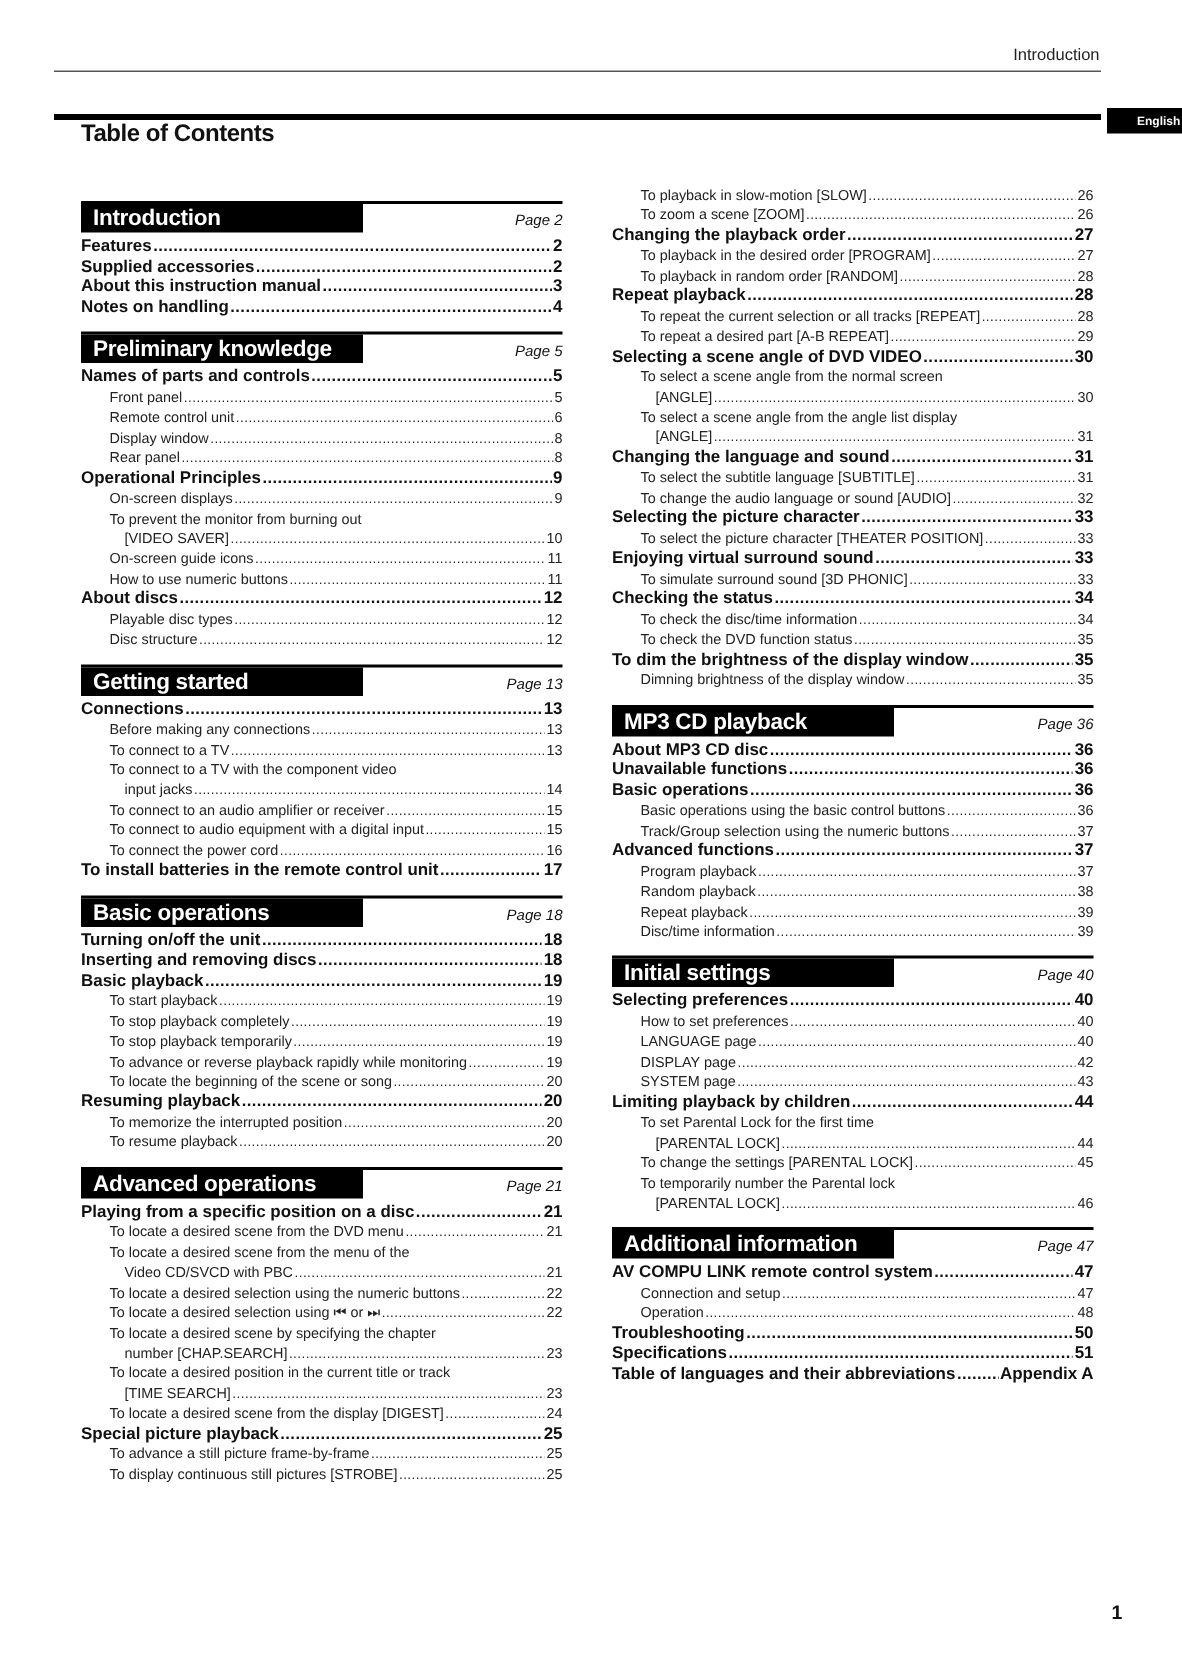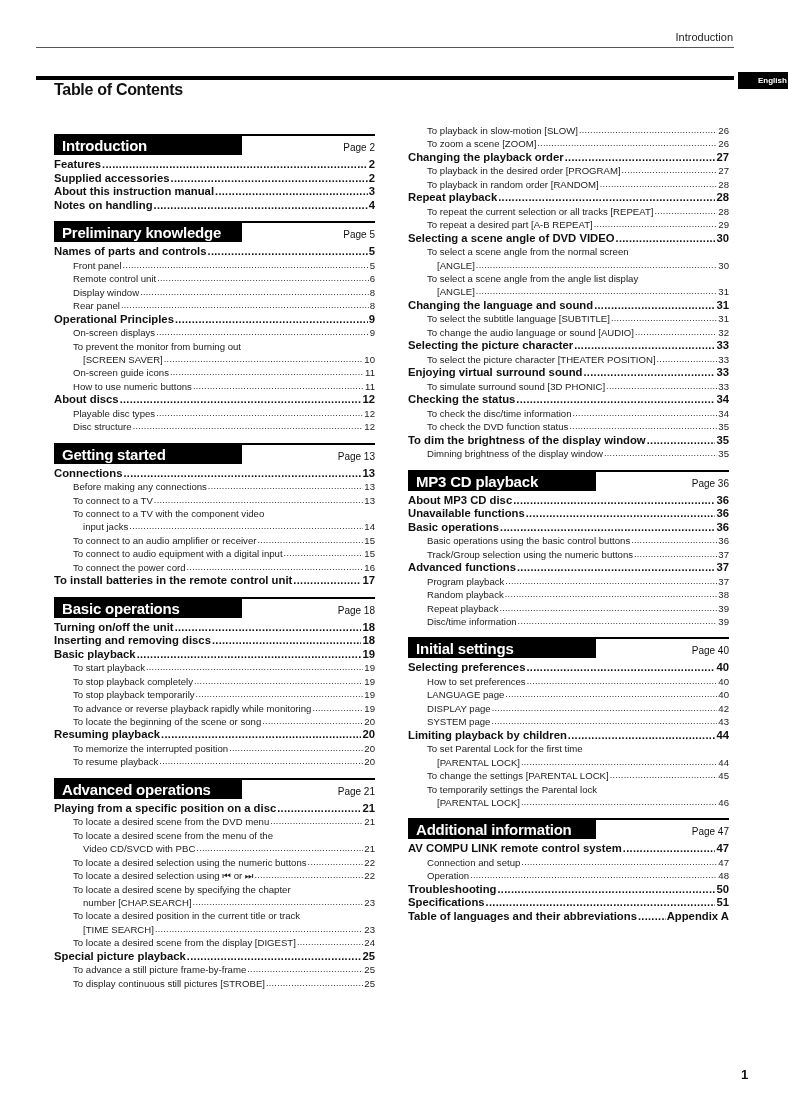--- a/index.html
+++ b/index.html
@@ -8,21 +8,21 @@
   .head-rule { position: absolute; top: 47px; left: 36px; width: 698px; height: 1px; background: #555; }
   .title-rule { position: absolute; top: 76px; left: 36px; width: 698px; height: 4px; background: #000; }
   .lang-tab { position: absolute; top: 72px; left: 738px; width: 50px; height: 17px; background: #000; color: #fff; font-size: 8px; font-weight: bold; line-height: 17px; padding-left: 20px; box-sizing: border-box; }
   .page-title { position: absolute; top: 81px; left: 54px; font-size: 16px; font-weight: bold; letter-spacing: -0.3px; }
   .col { position: absolute; width: 321px; }
   .col.left { left: 54px; top: 134px; }
   .col.right { left: 408px; top: 124px; }
   .section { position: relative; }
   .sec-head { position: relative; height: 19px; border-top: 2px solid #000; margin-bottom: 3px; }
   .sec-head .bar { position: absolute; left: 0; top: 0; width: 188px; height: 19px; background: #000; color: #fff; font-family: "Liberation Sans", sans-serif; font-weight: bold; font-size: 15px; line-height: 19px; padding-left: 8px; box-sizing: border-box; transform-origin: left; letter-spacing: -0.2px; }
-  .sec-head .pg { position: absolute; right: 0; top: 6px; font-size: 10px; }
+  .sec-head .pg { position: absolute; right: 0; top: 6px; font-size: 10px; font-style: italic; }
   .entry { display: flex; align-items: flex-end; line-height: 13.6px; white-space: nowrap; }
   .entry .t { flex: 0 0 auto; }
   .entry .dots { flex: 1 1 auto; overflow: hidden; height: 12px; margin: 0 1px; position: relative; }
   .entry .dots::after { content: "................................................................................................................................................................................................"; position: absolute; left: 0; bottom: 0; letter-spacing: 0.3px; }
   .entry .n { flex: 0 0 auto; }
   .entry.l1 { font-weight: bold; font-size: 11.3px; }
   .entry.l1 .dots::after { font-size: 11px; }
   .entry.l2 { font-size: 9.6px; padding-left: 19px; color: #222; line-height: 13.4px; }
   .entry.l2 .dots::after { font-size: 9px; }
   .wrap-line { font-size: 9.6px; padding-left: 19px; color: #222; line-height: 13.4px; white-space: nowrap; }
@@ -102,21 +102,21 @@
         <span class="dots"></span>
         <span class="n">9</span>
       </div>
       <div class="entry l2">
         <span class="t">On-screen displays</span>
         <span class="dots"></span>
         <span class="n">9</span>
       </div>
       <div class="wrap-line">To prevent the monitor from burning out</div>
       <div class="entry l2 cont">
-        <span class="t">[SCREEN SAVER]</span>
+        <span class="t">[VIDEO SAVER]</span>
         <span class="dots"></span>
         <span class="n">10</span>
       </div>
       <div class="entry l2">
         <span class="t">On-screen guide icons</span>
         <span class="dots"></span>
         <span class="n">11</span>
       </div>
       <div class="entry l2">
         <span class="t">How to use numeric buttons</span>
@@ -532,21 +532,21 @@
       <div class="entry l2 cont">
         <span class="t">[PARENTAL LOCK]</span>
         <span class="dots"></span>
         <span class="n">44</span>
       </div>
       <div class="entry l2">
         <span class="t">To change the settings [PARENTAL LOCK]</span>
         <span class="dots"></span>
         <span class="n">45</span>
       </div>
-      <div class="wrap-line">To temporarily settings the Parental lock</div>
+      <div class="wrap-line">To temporarily number the Parental lock</div>
       <div class="entry l2 cont">
         <span class="t">[PARENTAL LOCK]</span>
         <span class="dots"></span>
         <span class="n">46</span>
       </div>
     </div>
     <div class="section">
       <div class="gap"></div>
       <div class="sec-head">
         <div class="bar">Additional information</div>

